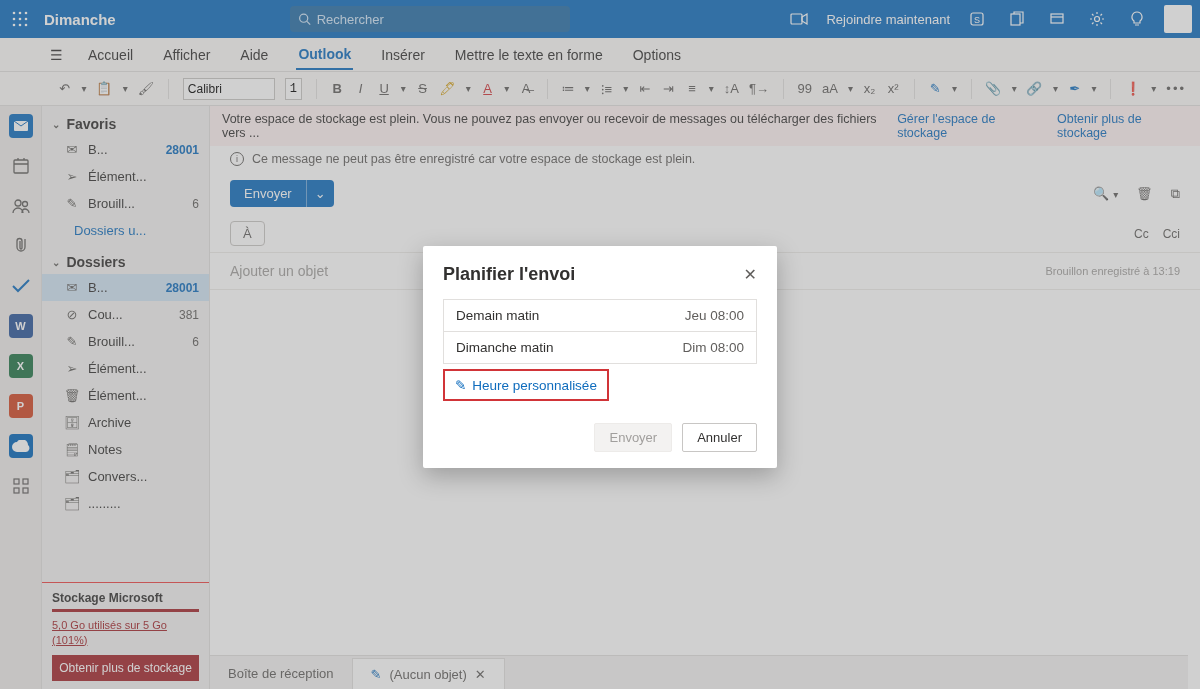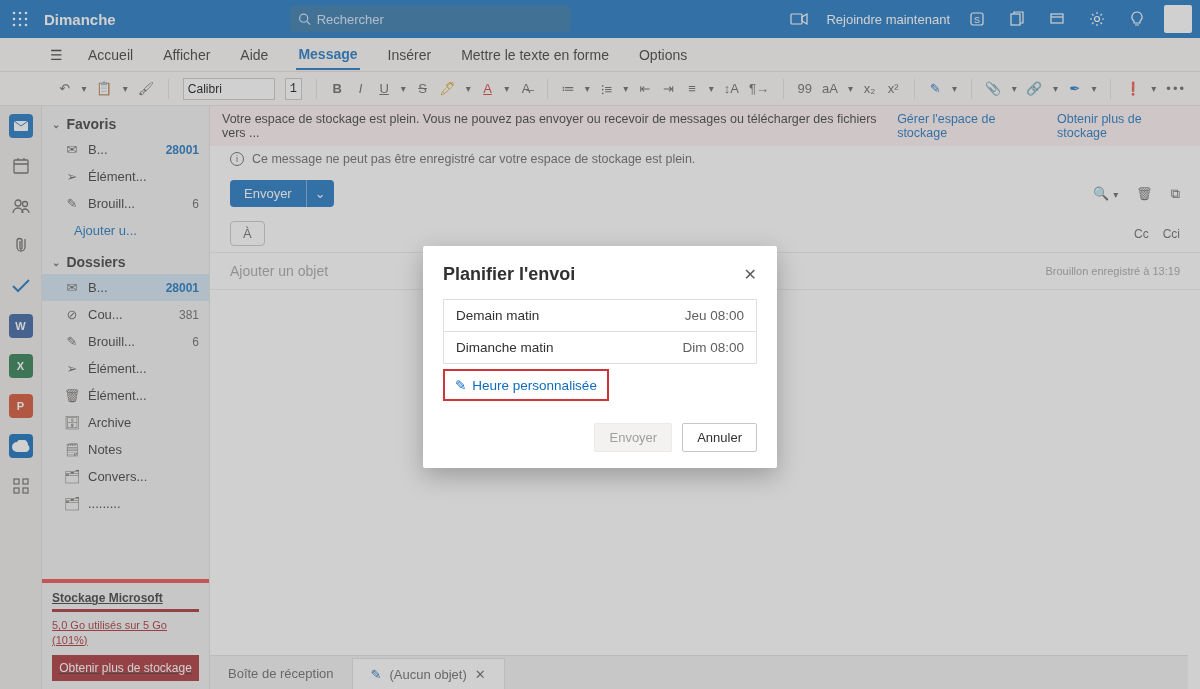--- a/index.html
+++ b/index.html
@@ -43,21 +43,21 @@
 .app.word{background:#2b579a;} .app.excel{background:#217346;} .app.ppt{background:#d24726;} .app.od{background:#0364b8;}
 
 
 .folders { width: 168px; background: #f3f2f1; border-right: 1px solid #e1dfdd; display:flex; flex-direction:column; overflow:hidden;}
 .folders .section { padding: 10px 10px 4px 10px; font-weight: 600; font-size: 14px; display:flex; align-items:center; gap:6px;}
 .folders .item { display:flex; align-items:center; gap:8px; padding: 6px 10px 6px 22px; font-size: 13px; color:#323130; cursor:pointer; white-space:nowrap; overflow:hidden; text-overflow:ellipsis;}
 .folders .item .ico { width:16px; text-align:center; color:#605e5c;}
 .folders .item .cnt { margin-left:auto; color:#605e5c; font-size:12px;}
 .folders .item.sel { background:#d0e3f3; }
 .folders .item.link { color:#0f6cbd; padding-left:32px;}
-.folders .storage { margin-top:auto; padding: 8px 10px; border-top:4px solid #ef4444; font-size:12px;text-decoration:underline;}
+.folders .storage { margin-top:auto; padding: 8px 10px; border-top:1px solid #ef4444; font-size:12px;}
 .folders .storage .title { font-weight:600; margin-bottom:4px; }
 .folders .storage .bar { height:3px; background:#a4262c; margin-bottom:6px; }
 .folders .storage .usage { color:#a4262c; text-decoration:underline; font-size:11px; line-height:1.3;}
 .folders .storage .btn { margin-top:8px; background:#a4262c; color:#fff; text-align:center; padding:6px 4px; font-size:12px; cursor:pointer;}
 
 
 .main { flex:1; background:#fff; display:flex; flex-direction:column; position:relative;}
 .warnbar { background:#fdf1f1; color:#323130; font-size:12.5px; padding: 6px 12px; display:flex; gap:8px; align-items:center; justify-content:center;}
 .warnbar a { color:#0f6cbd; text-decoration:none; margin-left:8px; cursor:pointer;}
 .savewarn { padding: 6px 20px; color:#605e5c; font-size:12.5px; display:flex; align-items:center; gap:8px;}
@@ -166,21 +166,21 @@
     <div class="avatar"></div>
   </div>
 </div>
 
 <div class="ribbon-tabs">
   <span style="width:12px"></span>
   <span class="ham">☰</span>
   <span class="tab">Accueil</span>
   <span class="tab">Afficher</span>
   <span class="tab">Aide</span>
-  <span class="tab sel">Message</span>
+  <span class="tab sel">Outlook</span>
   <span class="tab">Insérer</span>
   <span class="tab">Mettre le texte en forme</span>
   <span class="tab">Options</span>
 </div>
 
 <div class="fmtbar">
   <span class="btn">↶</span>
     <span class="chev">▾</span>
   <span class="btn">📋</span>
     <span class="chev">▾</span>
@@ -300,21 +300,21 @@
       </div>
     <div class="item">
         <span class="ico">➢</span>
         <span>Élément...</span>
       </div>
     <div class="item">
         <span class="ico">✎</span>
         <span>Brouill...</span>
         <span class="cnt">6</span>
       </div>
-    <div class="item link">Ajouter u...</div>
+    <div class="item link">Dossiers u...</div>
 
     <div class="section">
         <span class="chev">⌄</span>
         <span>Dossiers</span>
       </div>
     <div class="item sel">
         <span class="ico">✉</span>
         <span>B...</span>
         <span class="cnt" style="color:#0f6cbd;font-weight:600">28001</span>
       </div>

